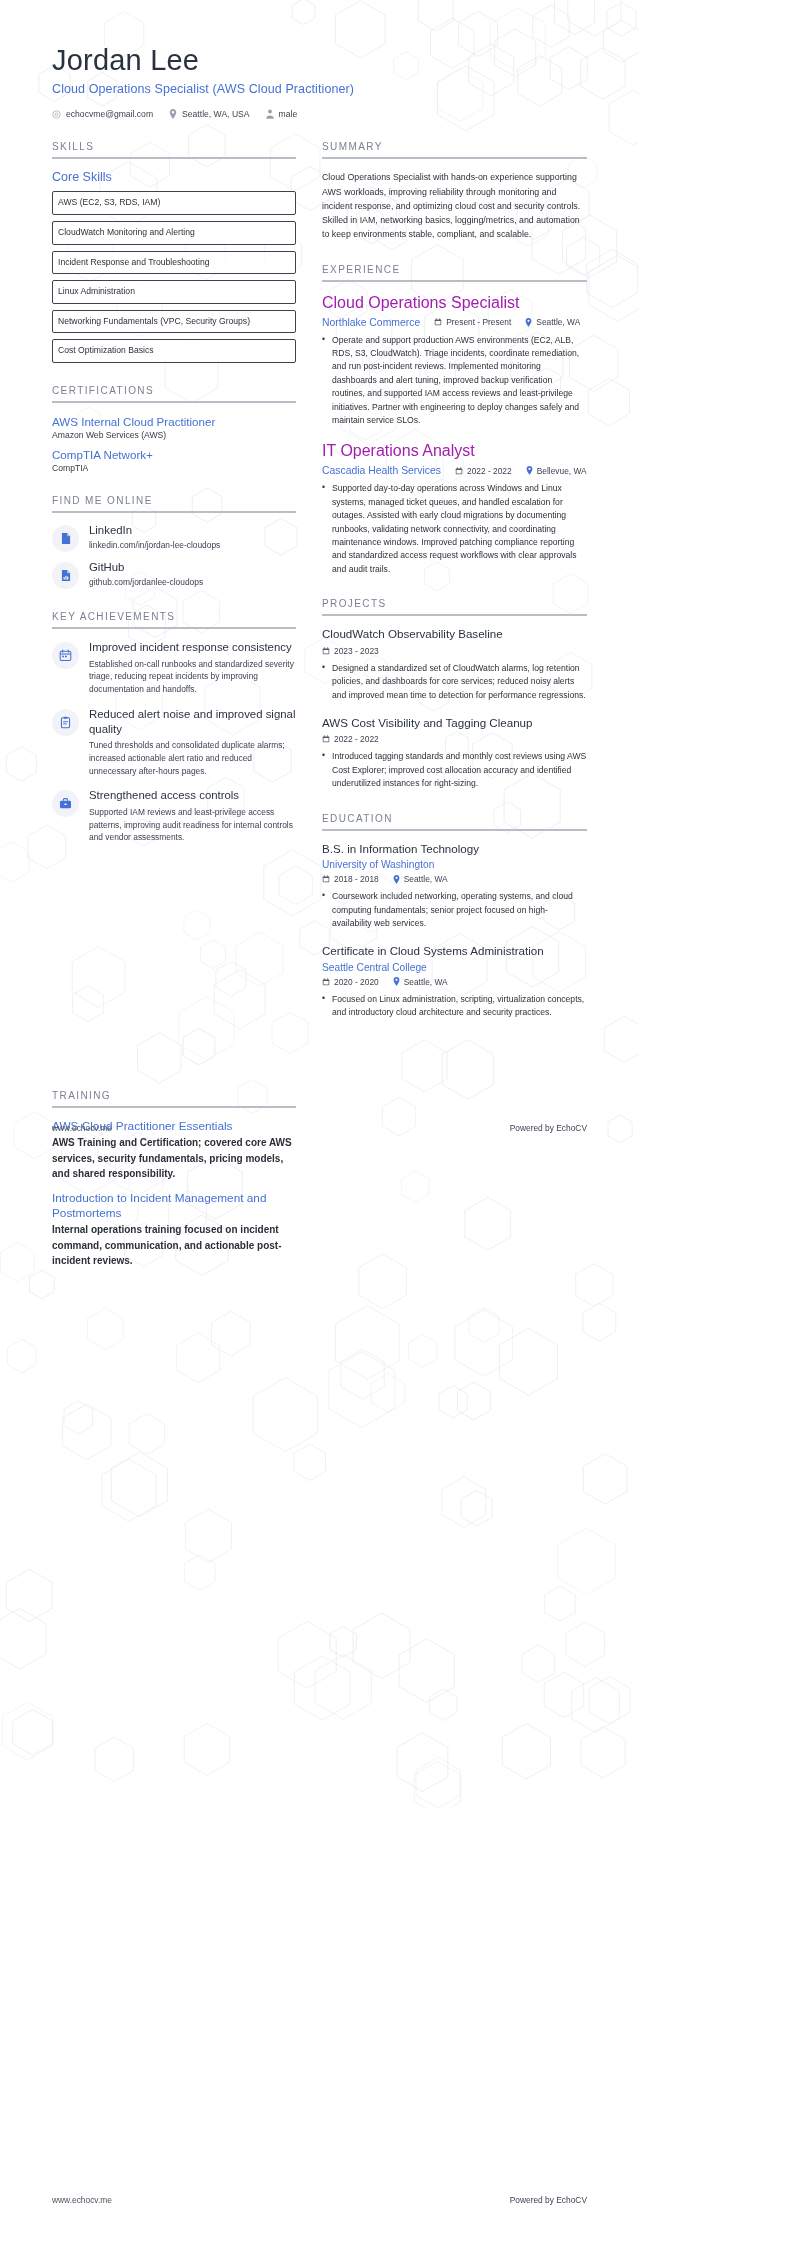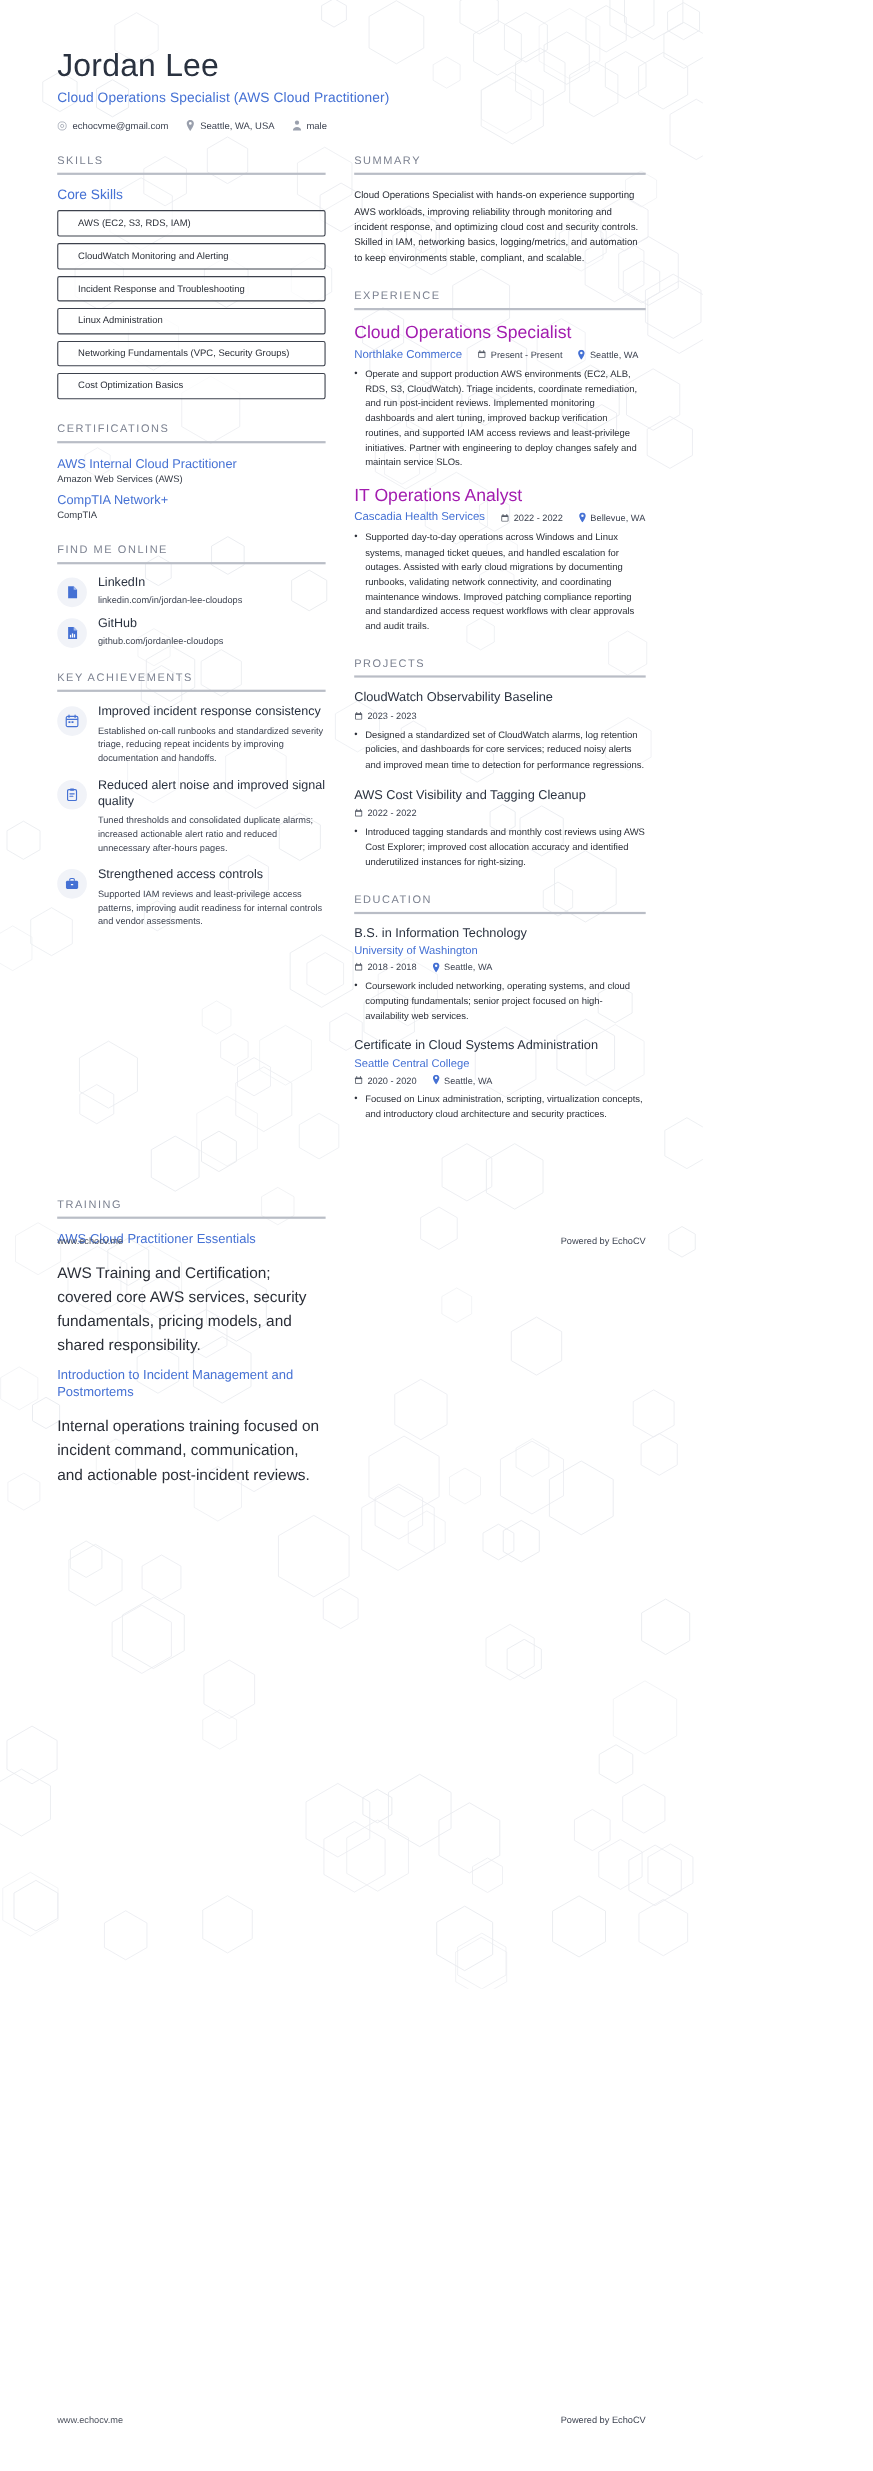--- a/index.html
+++ b/index.html
@@ -91,21 +91,21 @@
 
   
   .skill-group-title {
     font-size: 12.5px;
     color: #4571d4;
     margin-bottom: 7px;
   }
   .chip {
     border: 1px solid #3d424d;
     border-radius: 2px;
-    padding: 5px 18px;
+    padding: 5px 5px;
     font-size: 8.6px;
     color: #2b2f38;
     margin-bottom: 6px;
     display: inline-block;
     line-height: 1.35;
     background: rgba(255,255,255,.72);
   }
   .chip.wide { display: block; }
 
   
@@ -189,21 +189,21 @@
   .footer-brand { color: #3c4250; }
 
   
   .page2 {
     position: relative;
     z-index: 2;
     padding: 0 52px;
     margin-top: 48px;
   }
   .train-name { font-size: 11.8px; color: #4571d4; line-height: 1.3; }
-  .train-desc { font-size: 14px; color: #2b2f38; line-height: 1.55; margin-top: 13px; margin-bottom: 9px; }
+  .train-desc { font-size: 10px; color: #2b2f38; line-height: 1.55; margin-top: 1px; margin-bottom: 9px; font-weight: bold; }
 </style>
 </head>
 <body>
 
 <div class="page">
 
   <svg class="hex-layer" viewBox="0 0 794 2246" preserveAspectRatio="none" aria-hidden="true">
     <defs>
       <g id="hexshape">
         <polygon class="hex" points="30,0 60,17 60,52 30,69 0,52 0,17"></polygon>

